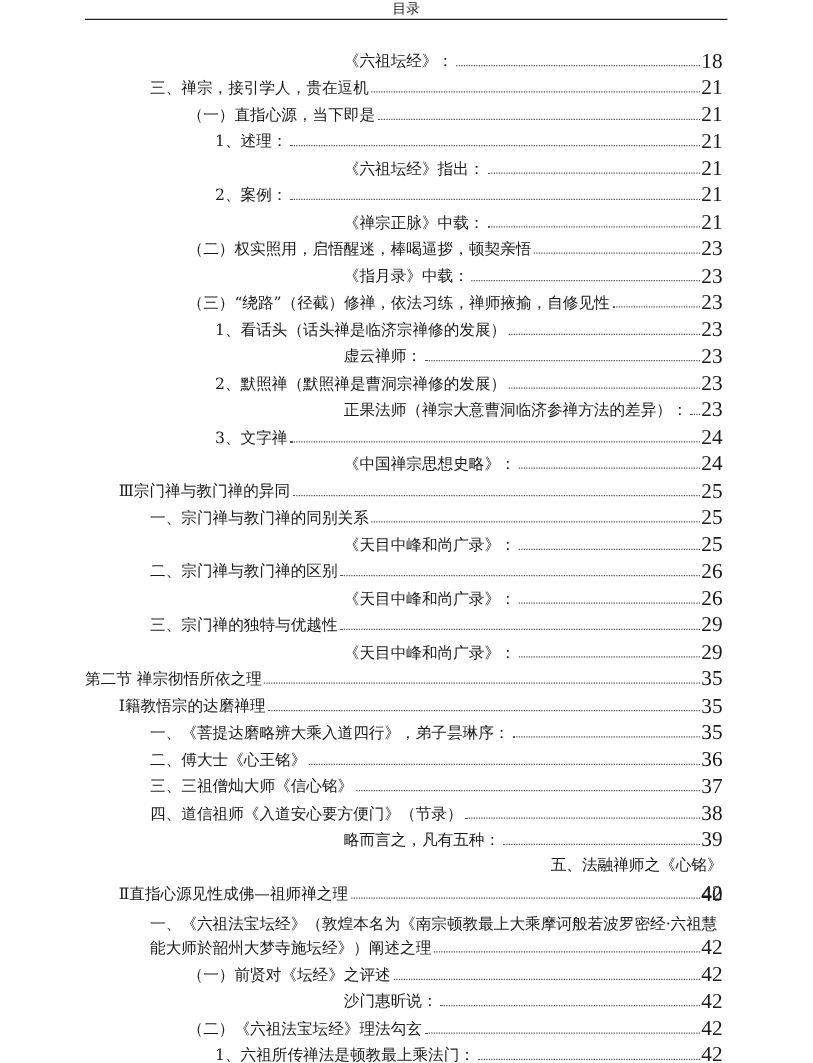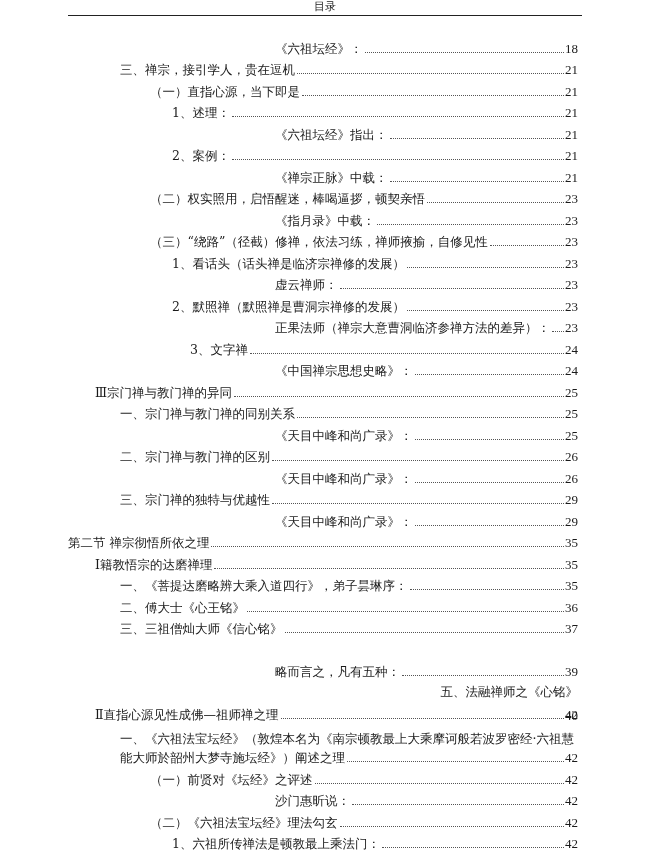--- a/index.html
+++ b/index.html
@@ -20,21 +20,21 @@
   .row {
     position: absolute; height: 20px; display: flex; align-items: flex-end;
     font-size: 12.5px; line-height: 18px; white-space: nowrap;
     right: 72px;
   }
   .row .label { flex: 0 0 auto; }
   .row .leader {
     flex: 1 1 auto; margin: 0 1px 5px 2px;
     border-bottom: 1.6px dotted #555; height: 0;
   }
-  .row .page { flex: 0 0 auto; font-family: "Liberation Serif", serif; font-size: 13px; }
+  .row .page { flex: 0 0 auto; font-family: "Liberation Serif", serif; font-size: 17px; }
   .wrap1 {
     position: absolute; font-size: 12.5px; line-height: 18px; white-space: nowrap;
   }
 </style>
 </head>
 <body>
 
 <div class="header">
   <span>目录</span>
 </div>
@@ -104,21 +104,21 @@
     <div class="row" style="left: 172px; top: 296px;">
       <span class="label">2、默照禅（默照禅是曹洞宗禅修的发展）</span>
       <span class="leader"></span>
       <span class="page">23</span>
     </div>
     <div class="row" style="left: 275px; top: 317px;">
       <span class="label">正果法师（禅宗大意曹洞临济参禅方法的差异）：</span>
       <span class="leader"></span>
       <span class="page">23</span>
     </div>
-    <div class="row" style="left: 190px; top: 339px; text-align: center;">
+    <div class="row" style="left: 172px; top: 339px; text-align: center;">
       <span class="label">3、文字禅</span>
       <span class="leader"></span>
       <span class="page">24</span>
     </div>
     <div class="row" style="left: 275px; top: 360px;">
       <span class="label">《中国禅宗思想史略》：</span>
       <span class="leader"></span>
       <span class="page">24</span>
     </div>
     <div class="row" style="left: 95px; top: 382px;">
@@ -173,20 +173,25 @@
     </div>
     <div class="row" style="left: 120px; top: 597px;">
       <span class="label">二、傅大士《心王铭》</span>
       <span class="leader"></span>
       <span class="page">36</span>
     </div>
     <div class="row" style="left: 120px; top: 618px;">
       <span class="label">三、三祖僧灿大师《信心铭》</span>
       <span class="leader"></span>
       <span class="page">37</span>
+    </div>
+    <div class="row" style="left: 120px; top: 640px;">
+      <span class="label">四、道信祖师《入道安心要方便门》（节录）</span>
+      <span class="leader"></span>
+      <span class="page">38</span>
     </div>
     <div class="row" style="left: 275px; top: 661px;">
       <span class="label">略而言之，凡有五种：</span>
       <span class="leader"></span>
       <span class="page">39</span>
     </div>
     <div class="row" style="left: 120px; top: 683px; flex-direction: column;">
       <span class="label">五、法融禅师之《心铭》</span>
       <span class="leader"></span>
       <span class="page">40</span>

